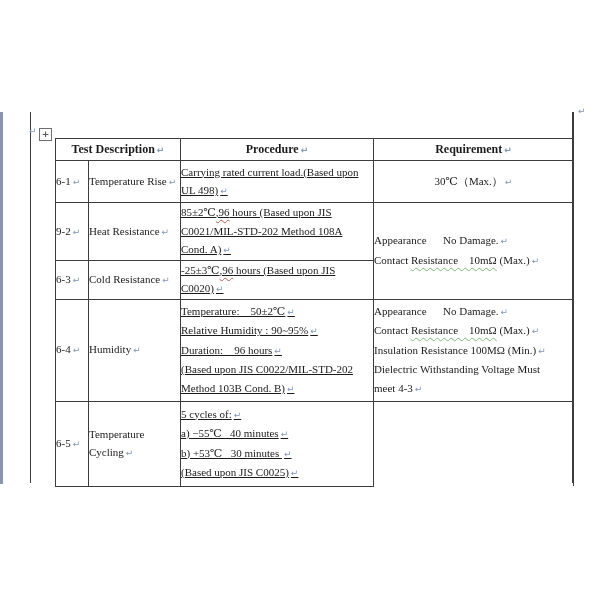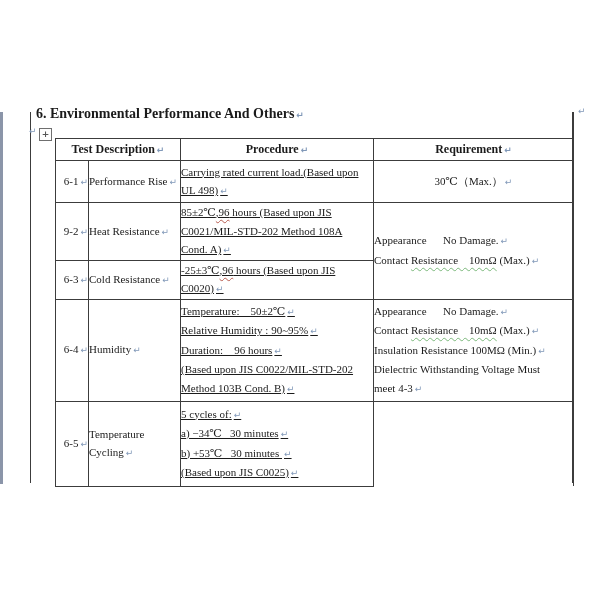--- a/index.html
+++ b/index.html
@@ -24,42 +24,41 @@
   .table-handle{position:absolute;left:39px;top:128px;width:11px;height:11px;
     border:1px solid #6f6f6f;background:#fdfdfd;color:#555;
     font:bold 9px/10px "DejaVu Sans",sans-serif;text-align:center;}
 
   table.doc{position:absolute;left:55px;top:138px;width:518px;border-collapse:collapse;
     table-layout:fixed;color:var(--text);font-size:11px;padding-left:43px;}
   table.doc th, table.doc td{border:1px solid var(--border);padding:0;overflow:hidden;}
   table.doc thead th{height:21px;font-size:12px;font-weight:bold;text-align:center;
     vertical-align:middle;white-space:pre;}
   table.doc td{vertical-align:middle;}
-  .cell-id{text-align:right;margin-left:40px;}
+  .cell-id{text-align:left;margin-left:40px;}
   .cell-desc{padding-left:6px;}
   .cell-proc{padding-left:6px;text-decoration:underline;}
   .cell-req{padding-left:8px;}
   .cell-req.center{text-align:center;padding-left:0;}
   .open-bottom{border-bottom:none !important;}
   .line{line-height:18.5px;white-space:pre;}
   .sq-red{text-decoration-line:underline;text-decoration-style:wavy;
     text-decoration-color:var(--sqred);text-decoration-thickness:1px;text-underline-offset:3px;}
   .sq-green{text-decoration-line:underline;text-decoration-style:wavy;
     text-decoration-color:var(--sqgreen);text-decoration-thickness:1px;text-underline-offset:3px;}
 </style>
 </head>
 <body>
 
 <div class="page">
 
   <div class="gutter-bar"></div>
   <div class="boundary-left"></div>
   <div class="boundary-right"></div>
 
-  <div class="doc-title"><span>6. Environmental Performance And Others</span><span class="mark">↵</span></div>
 
   <span class="mark para-mark-below">↵</span>
   <div class="table-handle">+</div>
   <span class="mark row-end-mark">↵</span>
 
   <table class="doc">
     <colgroup>
       <col style="width:33px">
         <col style="width:92px">
         <col style="width:193px">
@@ -71,21 +70,21 @@
         <th><span>Procedure</span><span class="mark">↵</span></th>
         <th><span>Requirement</span><span class="mark">↵</span></th>
       </tr>
     </thead>
     <tbody id="table-body">
         <tr style="height: 42px;">
           <td class="cell-id">
             <div class="line"><span>6-1</span><span class="mark">↵</span></div>
           </td>
           <td class="cell-desc">
-            <div class="line"><span>Performance Rise</span><span class="mark">↵</span></div>
+            <div class="line"><span>Temperature Rise</span><span class="mark">↵</span></div>
           </td>
           <td class="cell-proc">
             <div class="line"><span>Carrying rated current load.(Based upon</span></div>
             <div class="line"><span>UL 498)</span><span class="mark">↵</span></div>
           </td>
           <td class="cell-req center">
             <div class="line"><span>30℃（Max.）</span><span class="mark">↵</span></div>
           </td>
         </tr>
         <tr style="height: 56px;">
@@ -142,21 +141,21 @@
         <tr style="height: 85px;">
           <td class="cell-id">
             <div class="line"><span>6-5</span><span class="mark">↵</span></div>
           </td>
           <td class="cell-desc">
             <div class="line"><span>Temperature</span></div>
             <div class="line"><span>Cycling</span><span class="mark">↵</span></div>
           </td>
           <td class="cell-proc">
             <div class="line"><span>5 cycles of:</span><span class="mark">↵</span></div>
-            <div class="line"><span>a) −34℃   30 minutes</span><span class="mark">↵</span></div>
+            <div class="line"><span>a) −55℃   40 minutes</span><span class="mark">↵</span></div>
             <div class="line"><span>b) +53℃   30 minutes </span><span class="mark">↵</span></div>
             <div class="line"><span>(Based upon JIS C0025)</span><span class="mark">↵</span></div>
           </td>
           <td class="cell-req open-bottom"></td>
         </tr>
       </tbody>
   </table>
 
 </div>
 

